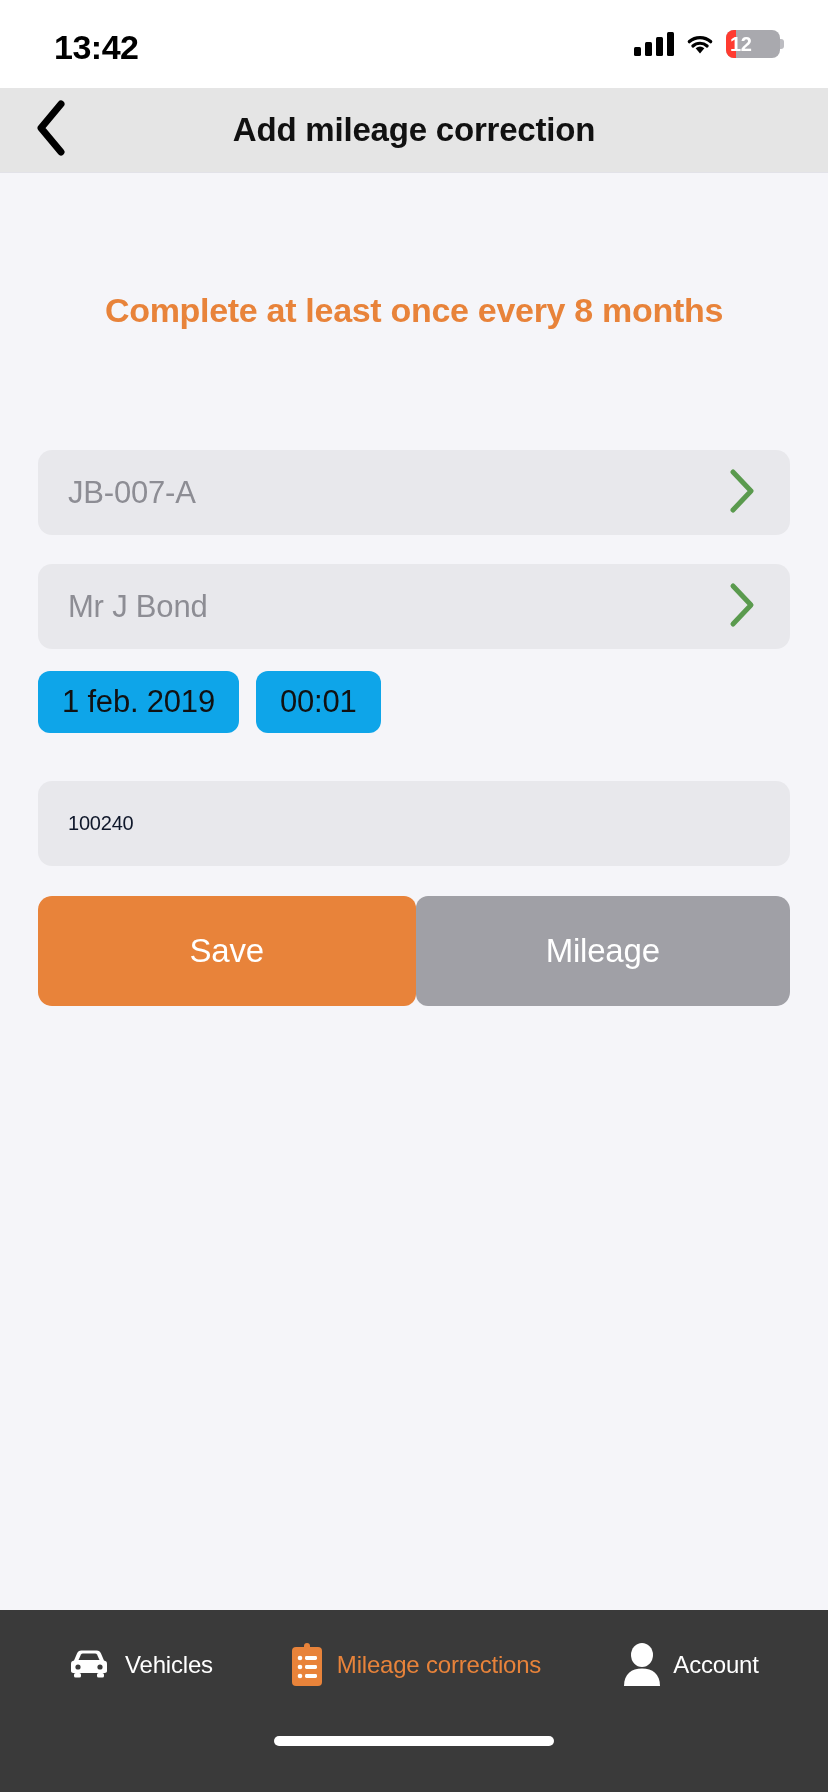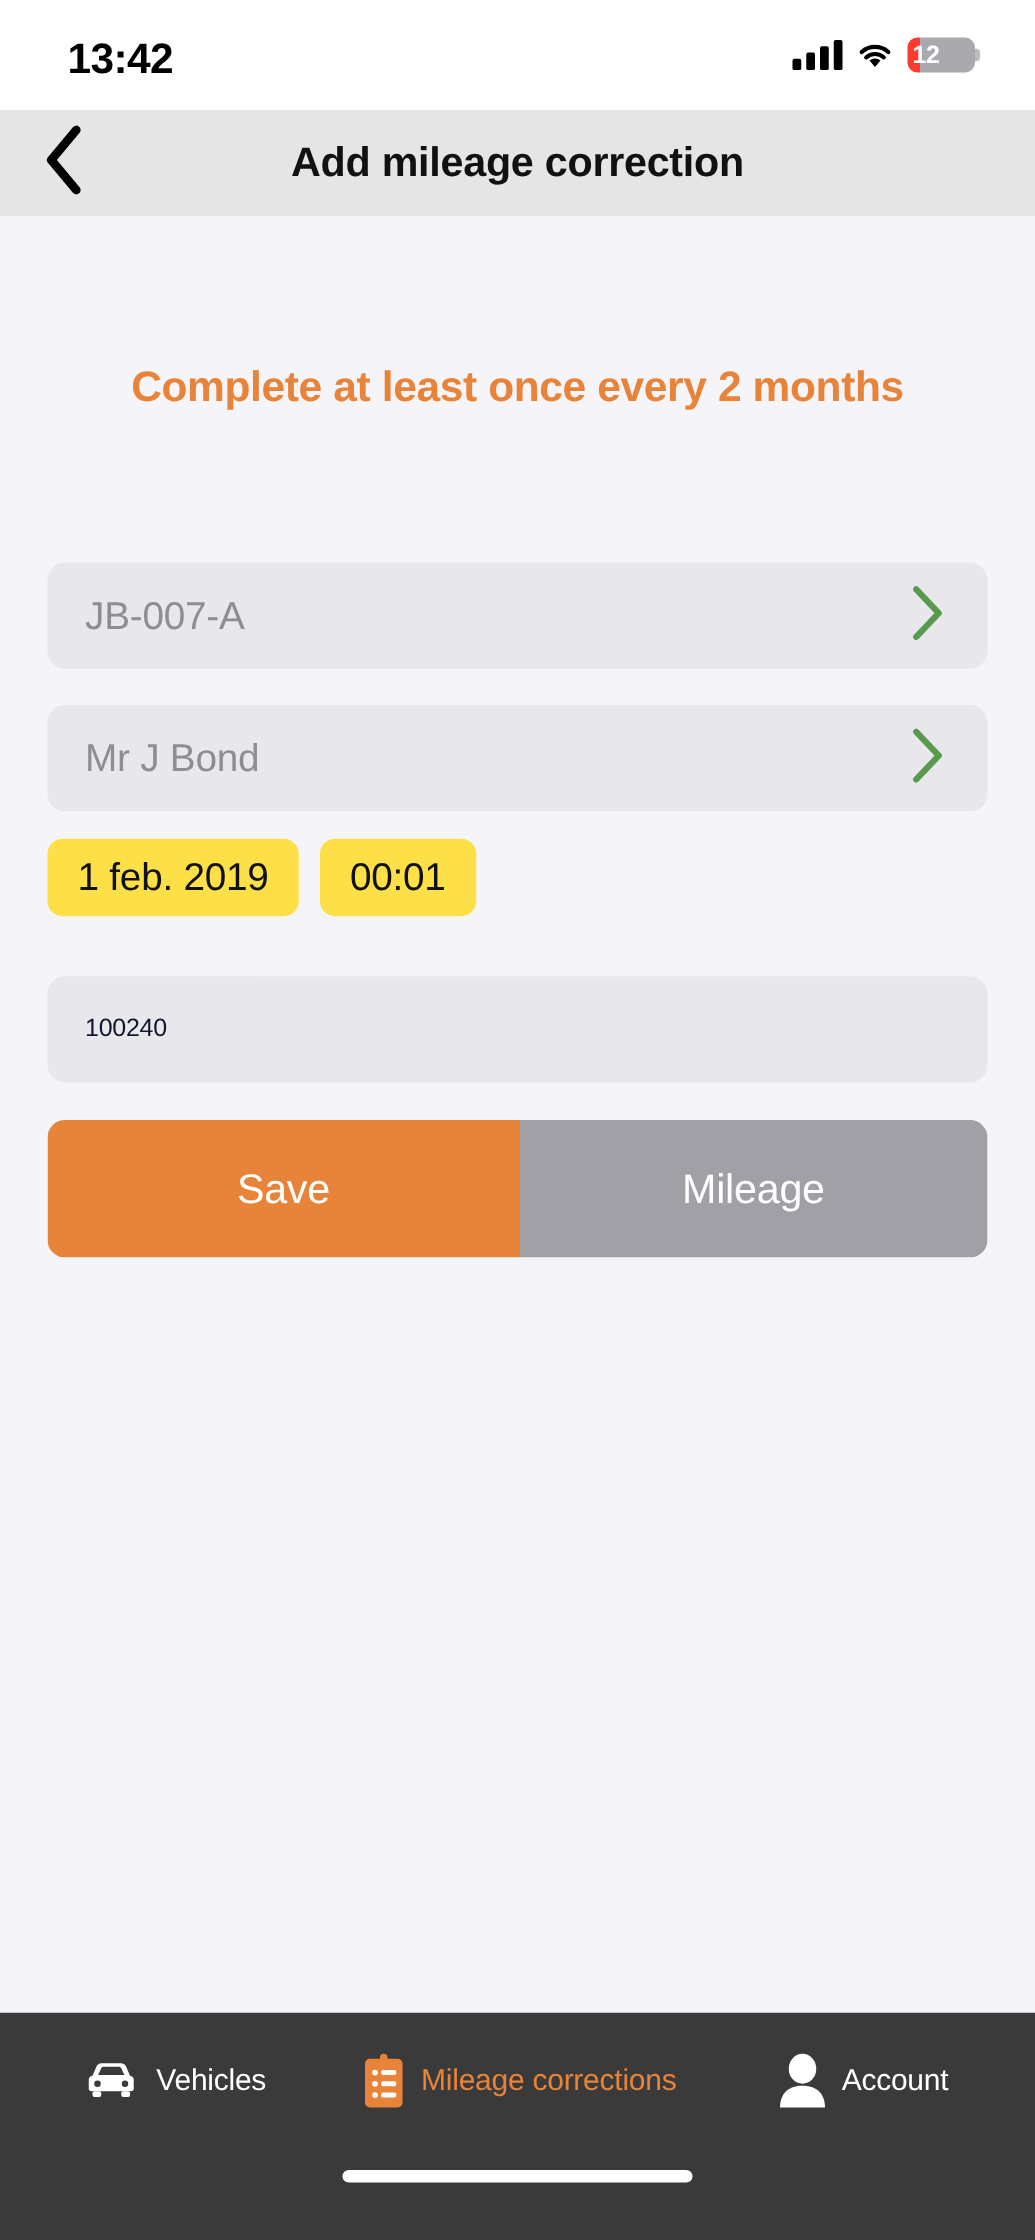--- a/index.html
+++ b/index.html
@@ -83,39 +83,39 @@
 
   .field-gap-1 { margin-top:120px; }
   .field-gap-2 { margin-top:29px; }
 
   .section-label {
     margin-top:48px; font-size:31px; color:#a5a5ac; letter-spacing:-0.2px;
   }
 
   .chip-row { display:flex; gap:17px; margin-top:22px; }
   .chip {
-    background:#fde047; border-radius:12px;
+    background:#0ea5e9; border-radius:12px;
     padding:0 24px; height:62px;
     display:flex; align-items:center; justify-content:center;
     font-size:31px; color:#111; letter-spacing:-0.2px; cursor:pointer;
   }
 
   .text-field {
     margin-top:48px; height:85px; background:#e8e8ec; border-radius:14px;
     display:flex; align-items:center; padding:0 30px; cursor:text;
   }
   .text-field .ph { font-size:20px; color:#0f172a; letter-spacing:-0.2px; }
 
   .btn-row {
     margin-top:30px; display:flex; height:110px;
     border-radius:14px; overflow:hidden;
   }
   .btn {
     display:flex; align-items:center; justify-content:center;
-    font-size:33px; color:#fff; letter-spacing:-0.2px; cursor:pointer;
+    font-size:33px; color:#fff; letter-spacing:-0.2px; cursor:pointer;border-radius:12px;
   }
   .btn-save { flex:0 0 50.2%; background:#e8833a; }
   .btn-cancel { flex:1; background:#a0a0a6; }
 
   
   .tabbar {
     height:110px; background:#3a3a3a; display:flex; flex-shrink:0;
   }
   .tab {
     flex:1; display:flex; flex-direction:row;
@@ -165,21 +165,21 @@
         <svg width="34" height="56" viewBox="0 0 34 56">
           <path d="M27 4 L7 28 L27 52" stroke="#000" stroke-width="7" fill="none" stroke-linecap="round" stroke-linejoin="round"></path>
         </svg>
       </span>
     </div>
     <div class="nav-title">Add mileage correction</div>
   </div>
 
   <div class="content">
 
-    <div class="banner">Complete at least once every 2 months</div>
+    <div class="banner">Complete at least once every 8 months</div>
 
     <div class="select-field field-gap-1">
       <span class="val">JB-007-A</span>
       <span class="chev">
         <svg width="30" height="46" viewBox="0 0 30 46">
           <path d="M7 4 L25 23 L7 42" stroke="#5a9a4e" stroke-width="5" fill="none" stroke-linecap="round" stroke-linejoin="round"></path>
         </svg>
       </span>
     </div>
 

